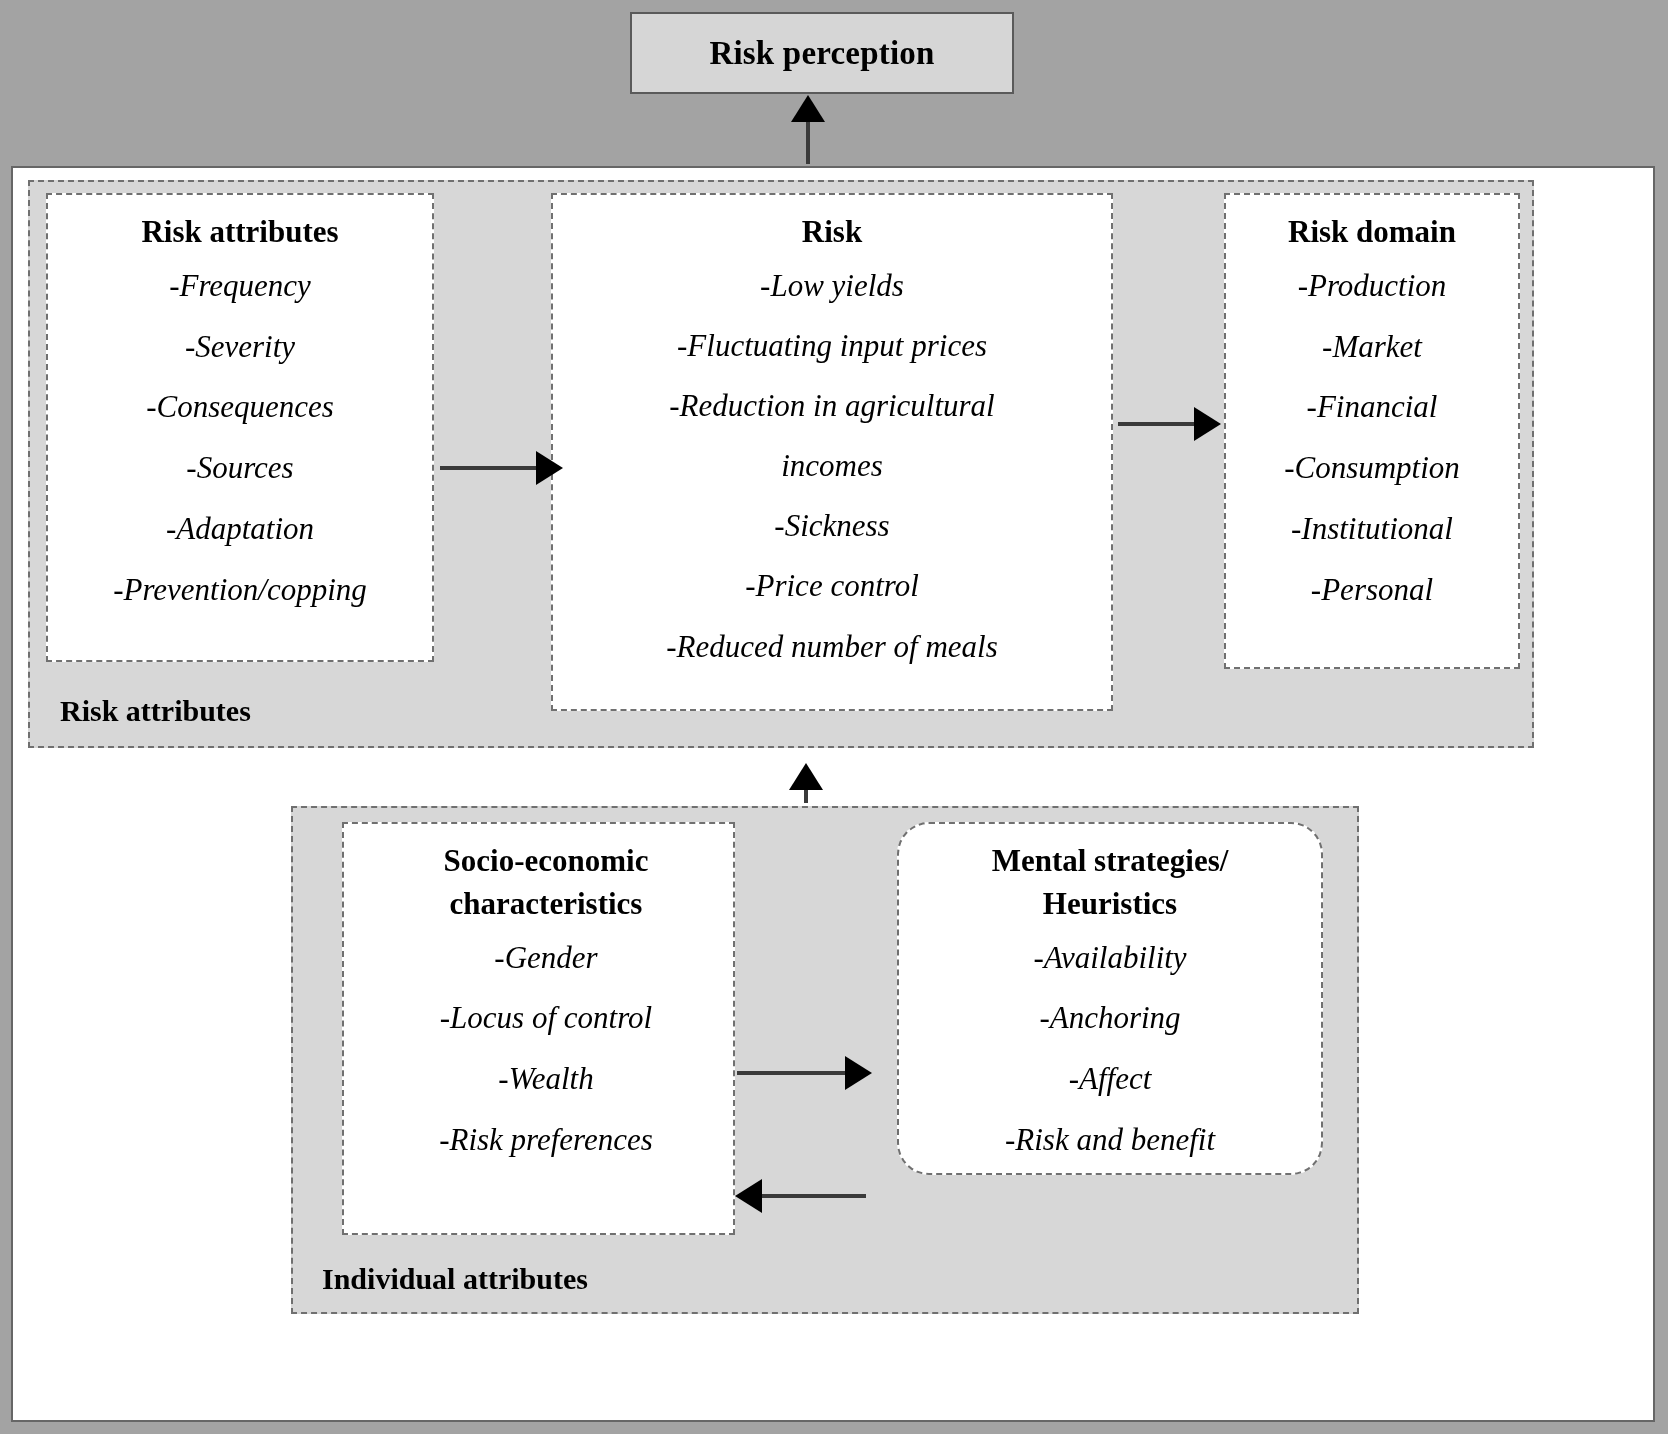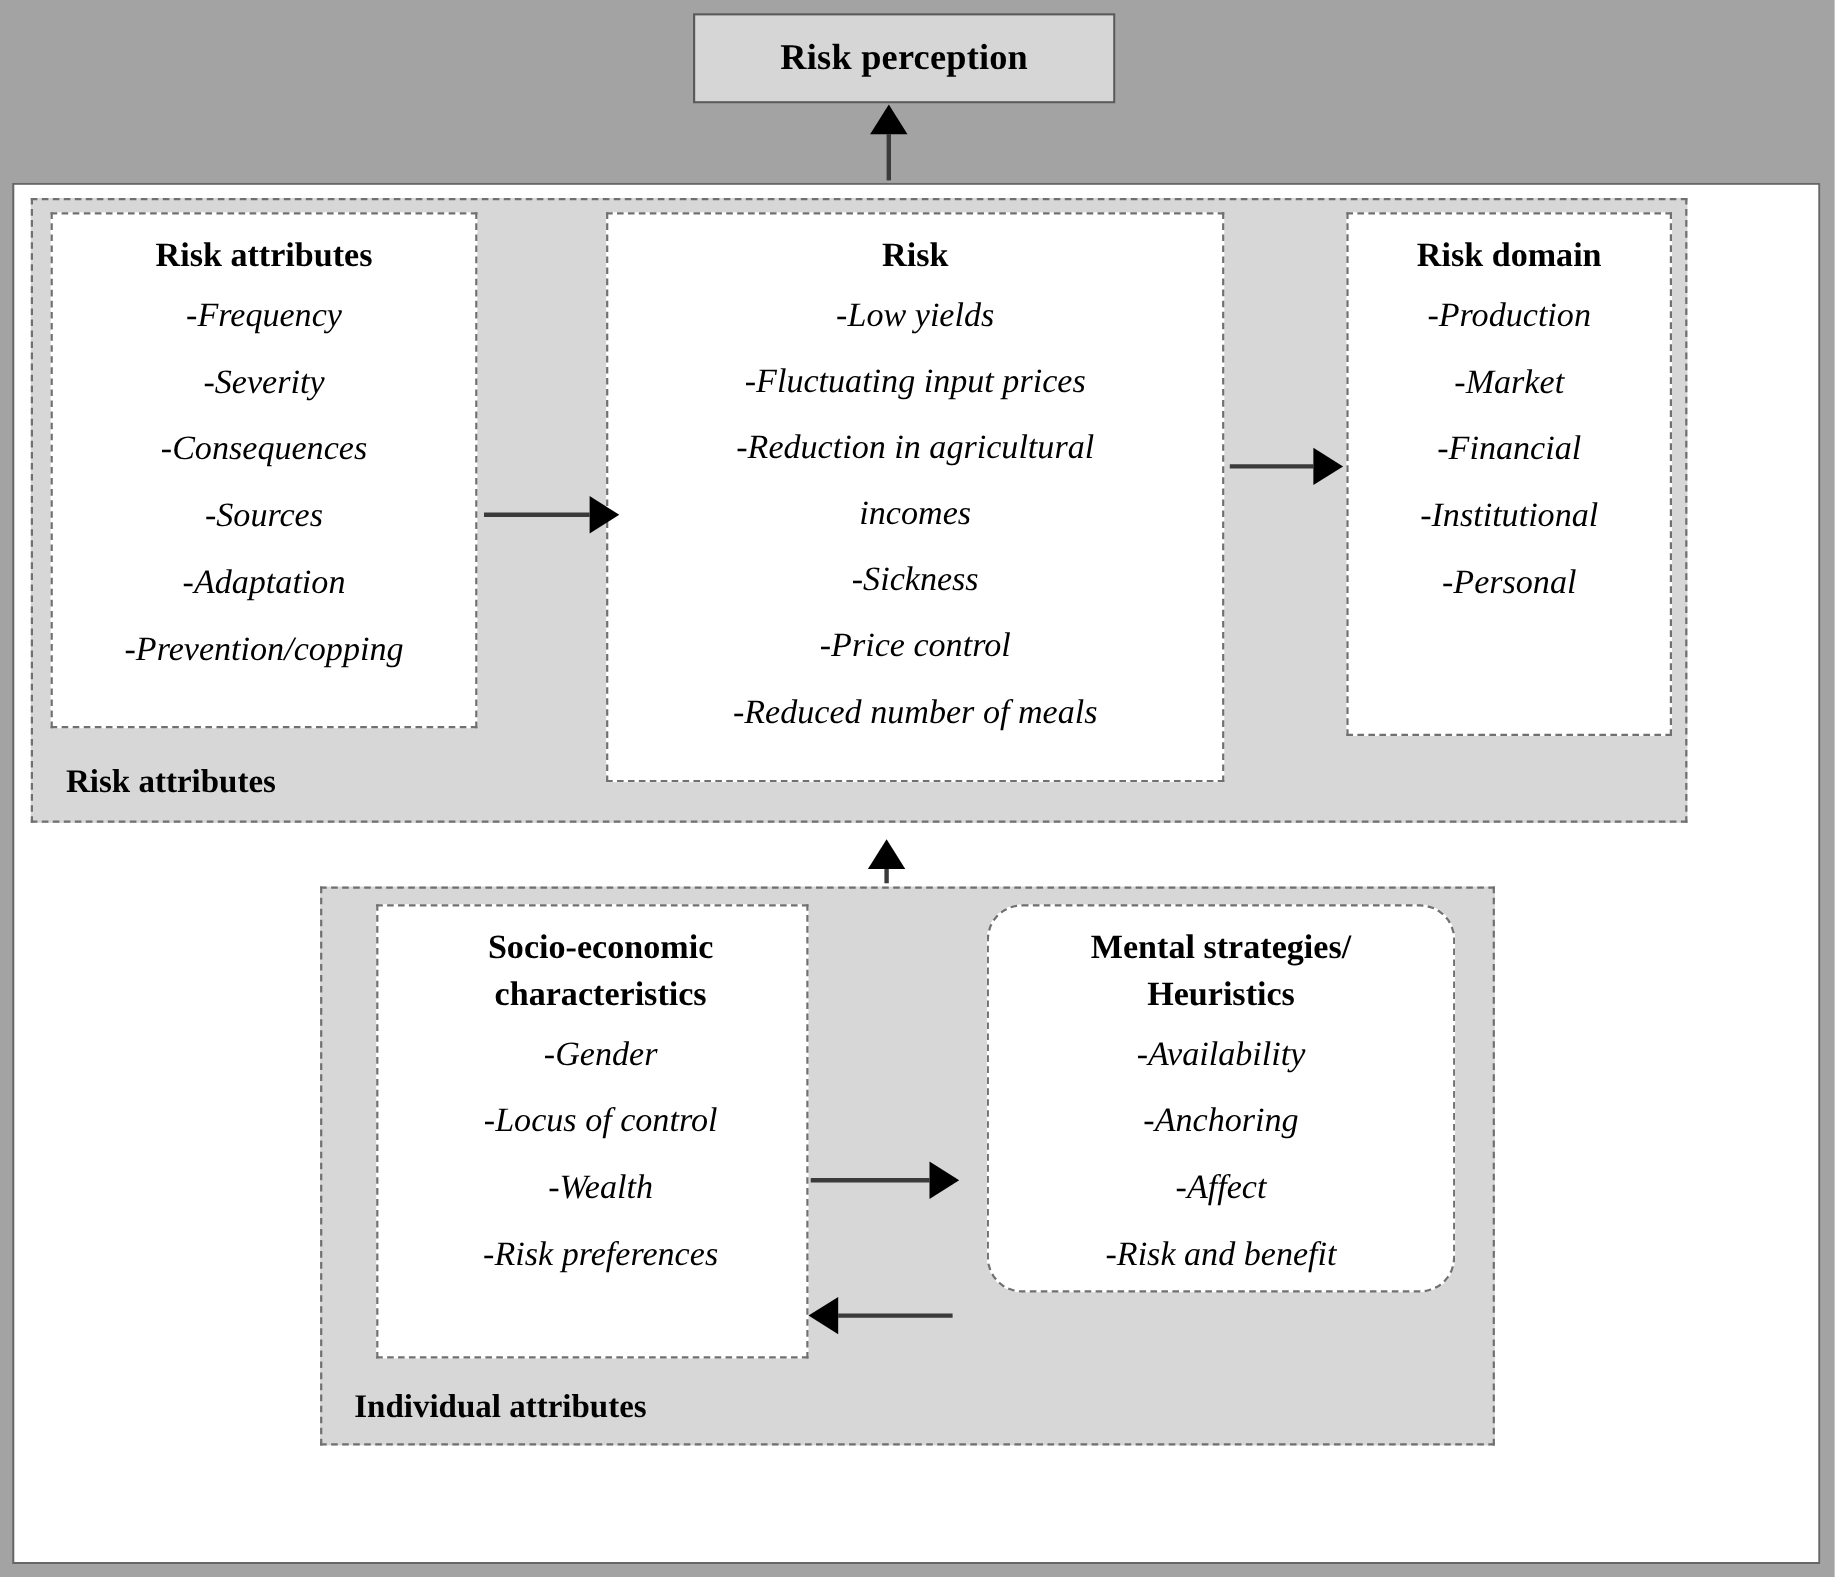--- a/index.html
+++ b/index.html
@@ -208,20 +208,21 @@
       <li>-Reduced number of meals</li>
     </ul>
   </div>
 
   <div class="node-box box-risk-domain">
     <div class="node-title">Risk domain</div>
     <ul class="node-list">
       <li>-Production</li>
       <li>-Market</li>
       <li>-Financial</li>
+      <li>-Consumption</li>
       <li>-Institutional</li>
       <li>-Personal</li>
     </ul>
   </div>
 
   <div class="node-box box-socio">
     <div class="node-title">Socio-economic
 characteristics</div>
     <ul class="node-list">
       <li>-Gender</li>

